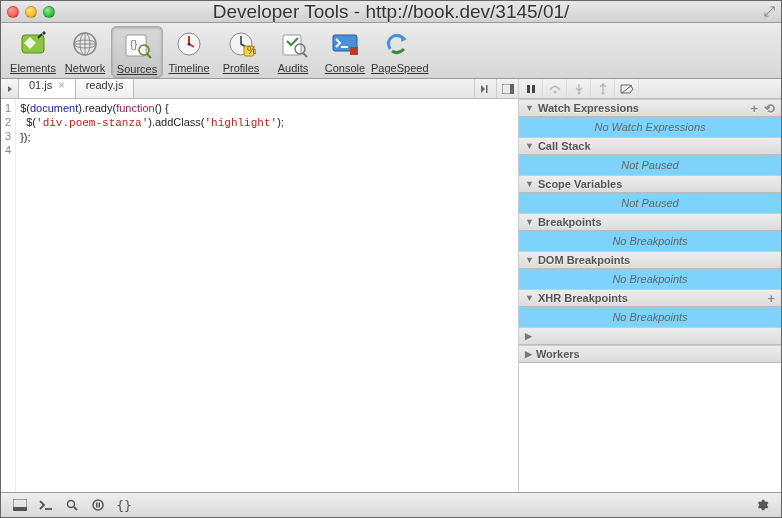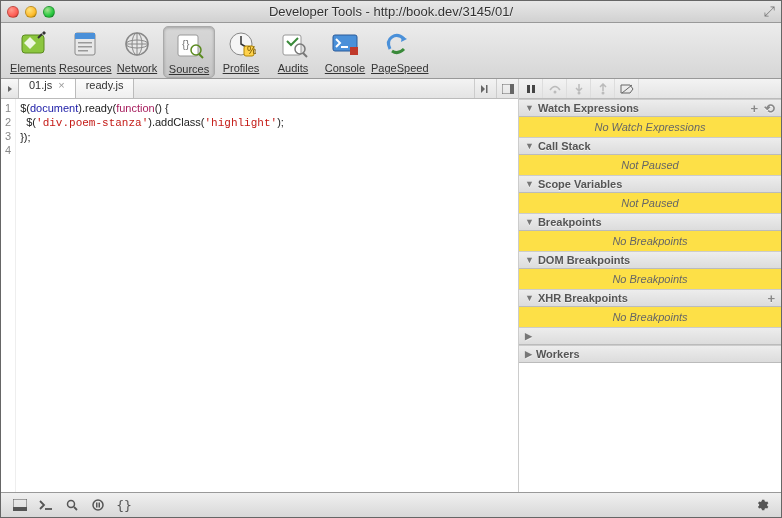--- a/index.html
+++ b/index.html
@@ -4,21 +4,21 @@
 <style>
 * { margin: 0; padding: 0; box-sizing: border-box; font-family: "Lucida Grande", "Helvetica Neue", Arial, sans-serif; font-size: 11px; }
 body { width: 782px; height: 518px; background: #fff; overflow: hidden; border: 1px solid #666; }
 
 .titlebar { height: 22px; background: linear-gradient(#e8e8e8, #d1d1d1); border-bottom: 1px solid #999; display: flex; align-items: center; padding: 0 6px; position: relative; }
 .traffic { display: flex; gap: 6px; }
 .traffic span { width: 12px; height: 12px; border-radius: 50%; display: inline-block; border: 1px solid rgba(0,0,0,0.2); }
 .tr-red { background: radial-gradient(circle at 35% 30%, #ff9a8d, #ff5f57 60%, #c0392b); }
 .tr-yel { background: radial-gradient(circle at 35% 30%, #ffe27a, #febc2e 60%, #b38600); }
 .tr-grn { background: radial-gradient(circle at 35% 30%, #a4e38e, #28c840 60%, #1a8b2b); }
-.title { position: absolute; left: 0; right: 0; text-align: center; color: #333; font-size: 13px; text-shadow: 0 1px 0 rgba(255,255,255,0.7); pointer-events: none; }
+.title { position: absolute; left: 0; right: 0; text-align: center; color: #333; font-size: 19px; text-shadow: 0 1px 0 rgba(255,255,255,0.7); pointer-events: none; }
 .expand-icon { margin-left: auto; color: #777; font-size: 14px; cursor: default; }
 
 .toolbar { height: 56px; background: linear-gradient(#ececec, #d6d6d6); border-bottom: 1px solid #999; display: flex; align-items: flex-start; padding: 3px 6px 0; gap: 0; }
 .tool { width: 52px; text-align: center; font-size: 10px; color: #333; padding-top: 2px; border-radius: 5px; padding-bottom: 2px;}
 .tool.active { background: rgba(0,0,0,0.08); box-shadow: inset 0 1px 3px rgba(0,0,0,0.25); border: 1px solid #aaa; }
 .tool .ico { width: 32px; height: 32px; margin: 0 auto 2px; display: flex; align-items: center; justify-content: center; }
 .tool span.label { display: block; text-decoration: underline; }
 
 .content { display: flex; height: calc(518px - 22px - 56px - 25px - 2px); }
 
@@ -44,21 +44,21 @@
 .right { width: 262px; display: flex; flex-direction: column; background: #fff; }
 .dbg-ctrls { height: 20px; background: linear-gradient(#f3f3f3,#e4e4e4); border-bottom: 1px solid #bbb; display: flex; align-items: stretch; }
 .dbg-ctrls .b { width: 24px; display: flex; align-items: center; justify-content: center; color: #444; border-right: 1px solid #ddd; }
 .dbg-ctrls .sep { flex: 1; }
 .dbg-ctrls .disabled { color: #bbb; }
 
 .panel-head { height: 18px; background: linear-gradient(#ededed,#dcdcdc); border-top: 1px solid #ccc; border-bottom: 1px solid #bbb; display: flex; align-items: center; padding: 0 6px; font-weight: bold; color: #555; text-shadow: 0 1px rgba(255,255,255,0.6); }
 .panel-head .arrow { margin-right: 4px; font-size: 9px; color: #777; }
 .panel-head .spacer { flex: 1; }
 .panel-head .act { color: #888; font-size: 13px; margin-left: 6px; }
-.panel-body { padding: 4px 0; text-align: center; font-style: italic; color: #666; background: #fde047; }
+.panel-body { padding: 4px 0; text-align: center; font-style: italic; color: #666; background: #7dd3fc; }
 
 .statusbar { height: 25px; background: linear-gradient(#f0f0f0,#d8d8d8); border-top: 1px solid #999; display: flex; align-items: center; padding: 0 6px; gap: 0; }
 .statusbar .sbtn { width: 26px; height: 20px; display: flex; align-items: center; justify-content: center; color: #444; border-radius: 3px; }
 .statusbar .spacer { flex: 1; }
 
 svg { display: block; }
 </style>
 </head>
 <body>
 
@@ -80,50 +80,48 @@
           <path d="M6 14 L12 8 L18 14 L12 20 Z" fill="#fff" opacity="0.85"></path>
           <path d="M20 9 L24 5" stroke="#333" stroke-width="2"></path>
           <path d="M24 4 L26 2 L28 4 L26 6 Z" fill="#333"></path>
         </svg>
       </div>
       <span class="label">Elements</span>
     </div>
     <div class="tool">
       <div class="ico">
         <svg width="30" height="30">
-          <rect x="5" y="4" width="20" height="22" rx="2" fill="#e8e8e8" stroke="#888"></rect>
-          <rect x="5" y="4" width="20" height="6" fill="#4a90d9"></rect>
-          <rect x="8" y="13" width="14" height="1.5" fill="#999"></rect>
-          <rect x="8" y="17" width="14" height="1.5" fill="#999"></rect>
-          <rect x="8" y="21" width="10" height="1.5" fill="#999"></rect>
-        </svg>
-      </div>
-      <span class="label">Resources</span>
-    </div>
-    <div class="tool">
-      <div class="ico">
-        <svg width="30" height="30">
           <circle cx="15" cy="15" r="11" fill="#e8e8e8" stroke="#888" stroke-width="1.5"></circle>
           <ellipse cx="15" cy="15" rx="11" ry="4" fill="none" stroke="#888"></ellipse>
           <ellipse cx="15" cy="15" rx="5" ry="11" fill="none" stroke="#888"></ellipse>
           <path d="M15 4 L15 26 M4 15 L26 15" stroke="#888"></path>
         </svg>
       </div>
       <span class="label">Network</span>
     </div>
     <div class="tool active">
       <div class="ico">
         <svg width="30" height="30">
           <rect x="4" y="5" width="20" height="21" rx="2" fill="#fff" stroke="#999"></rect>
           <text x="8" y="18" font-family="monospace" font-size="12" fill="#777">{}</text>
           <circle cx="22" cy="20" r="5" fill="none" stroke="#5a8a1f" stroke-width="1.5"></circle>
           <line x1="25" y1="24" x2="29" y2="28" stroke="#5a8a1f" stroke-width="2"></line>
         </svg>
       </div>
       <span class="label">Sources</span>
+    </div>
+    <div class="tool">
+      <div class="ico">
+        <svg width="30" height="30">
+          <circle cx="15" cy="15" r="11" fill="#f5f5f5" stroke="#888"></circle>
+          <path d="M15 7 L15 15 L20 18" stroke="#c0392b" stroke-width="2" fill="none"></path>
+          <circle cx="15" cy="15" r="1.5" fill="#333"></circle>
+        </svg>
+      </div>
+      <span class="label">Timeline</span>
     </div>
     <div class="tool">
       <div class="ico">
         <svg width="30" height="30">
           <circle cx="15" cy="15" r="11" fill="#f5f5f5" stroke="#888"></circle>
           <path d="M15 7 L15 15 L20 18" stroke="#333" stroke-width="1.5" fill="none"></path>
           <rect x="18" y="17" width="10" height="10" rx="2" fill="#ffd24d" stroke="#b38600"></rect>
           <text x="21" y="25" font-size="9" fill="#7a5a00">%</text>
         </svg>
       </div>

